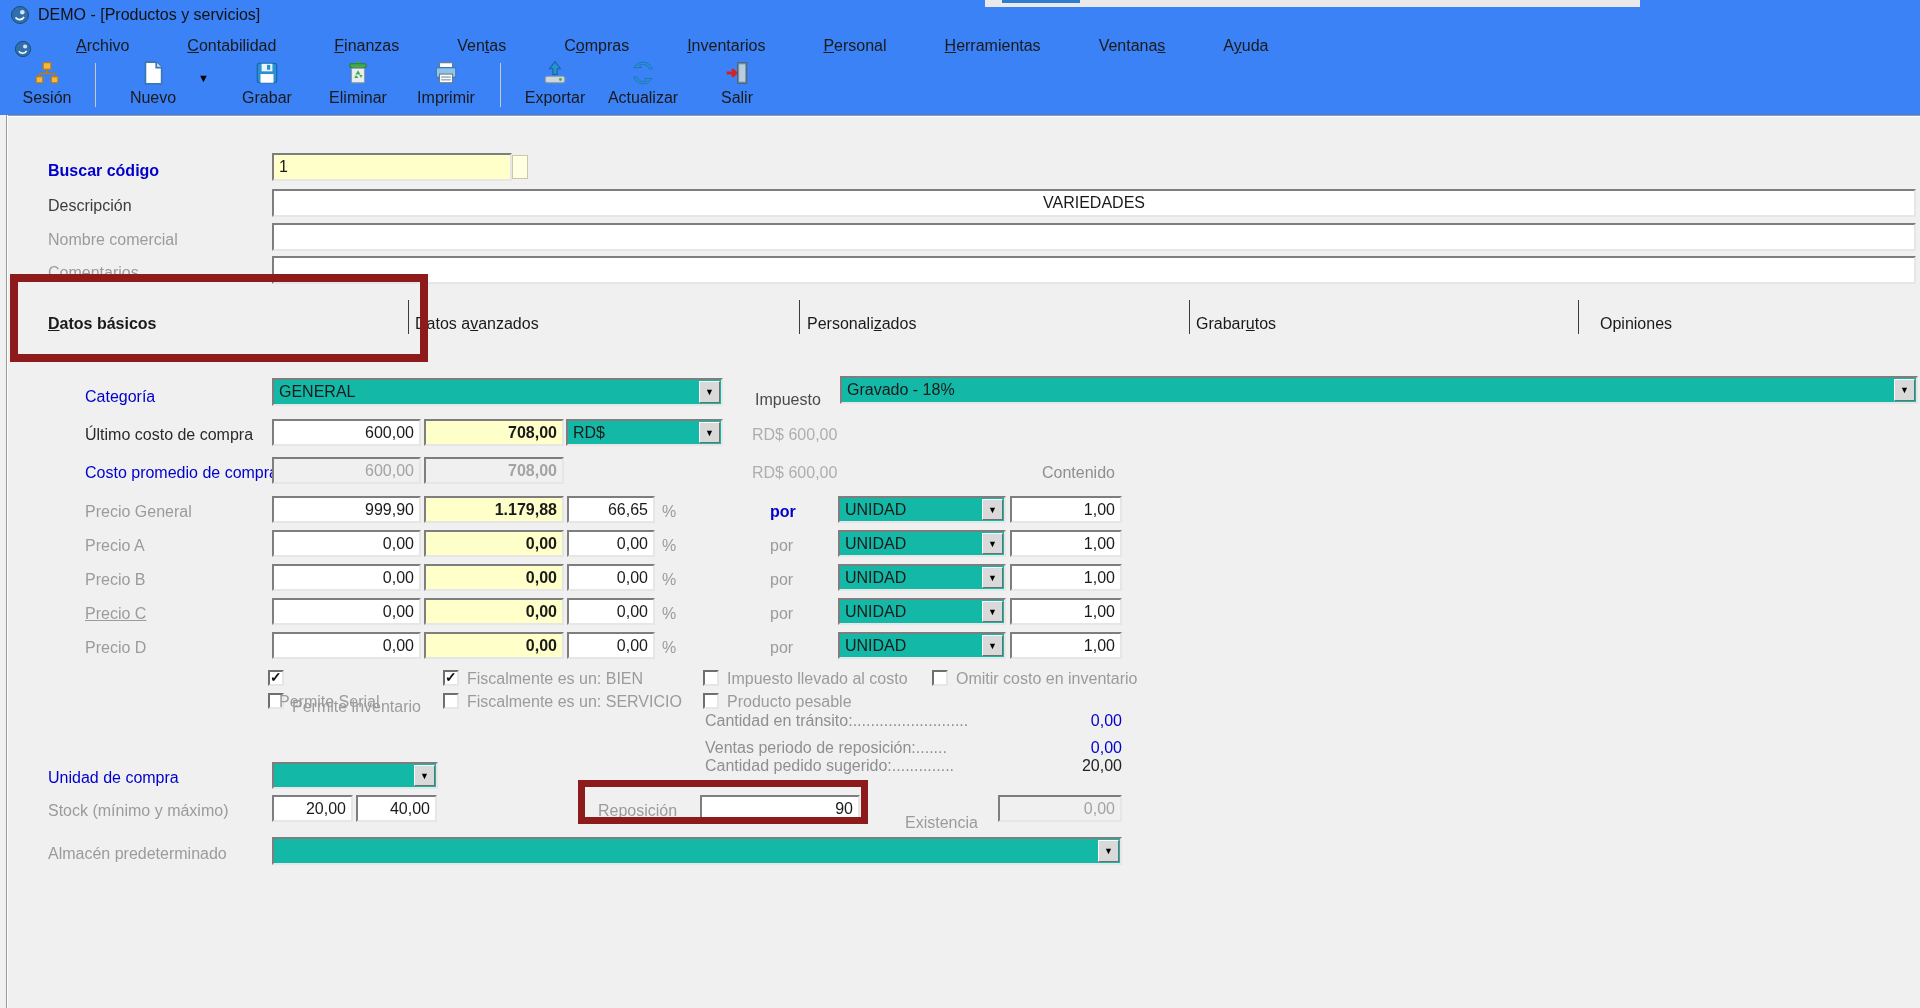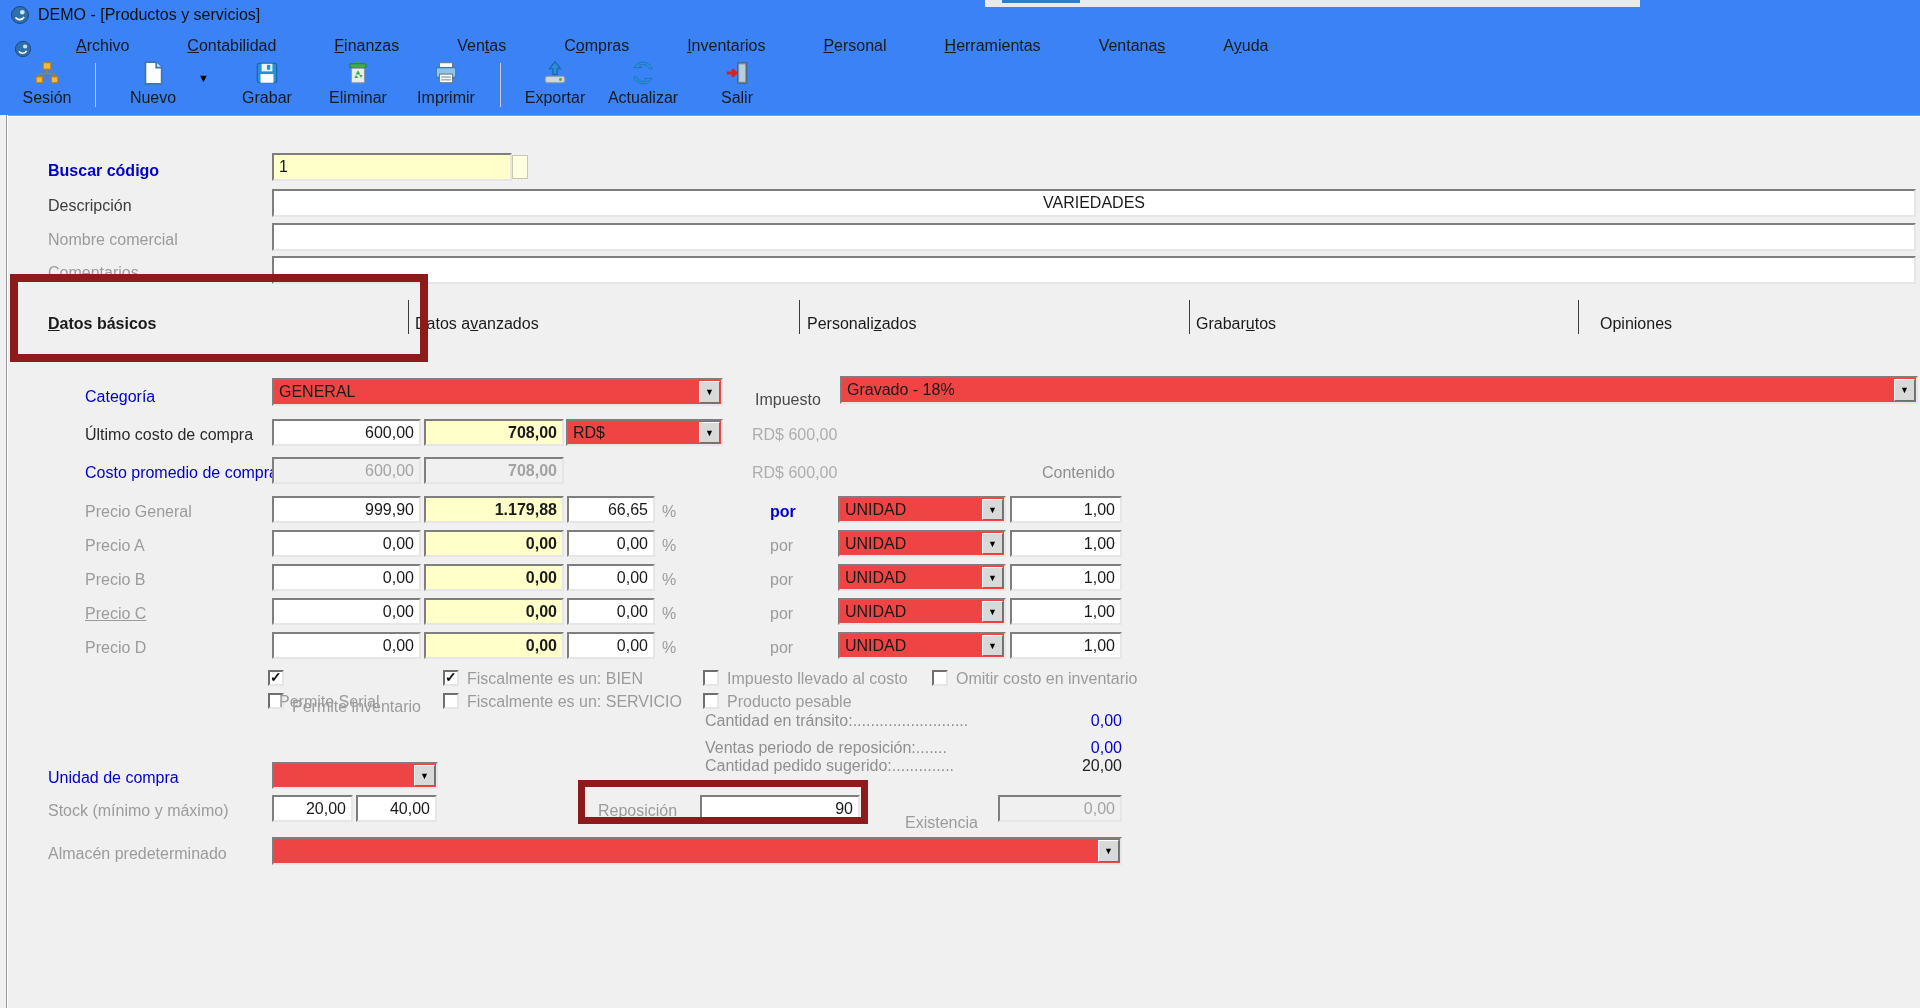--- a/index.html
+++ b/index.html
@@ -14,21 +14,21 @@
   .lbl-bold { font-weight:bold; }
   .lbl-gray { font-size:16px; color:#9b9b9b; white-space:nowrap; }
   .lbl-ref { font-size:16px; color:#aeaeae; white-space:nowrap; }
   
   .inp { position:absolute; height:28px; background:#ffffff; border:2px solid;
          border-color:#7e7e7e #e6e6e6 #e6e6e6 #7e7e7e; font-family:"Liberation Sans",sans-serif;
          font-size:16px; color:#1a1a1a; padding:0 5px; outline:none; }
   .num { text-align:right; }
   .yellow { background:#ffffc9; font-weight:bold; }
   .dis { background:#f0f0f0; color:#a3a3a3; }
-  .combo { position:absolute; height:28px; background:#ef4444; border:2px solid;
+  .combo { position:absolute; height:28px; background:#14b8a6; border:2px solid;
            border-color:#7e7e7e #e6e6e6 #e6e6e6 #7e7e7e; font-size:16px; color:#1a1a1a; }
   .combo .val { position:absolute; left:5px; top:3px; white-space:nowrap; overflow:hidden; }
   .arrow-btn { position:absolute; top:1px; right:1px; bottom:1px; width:21px; background:#d9d9d9;
                border:1px solid; border-color:#ffffff #6f6f6f #6f6f6f #ffffff;
                display:flex; align-items:center; justify-content:center; font-size:9px; color:#000; }
   
   .menu-item { font-size:16px; color:#1a1a1a; padding:3px 2px; white-space:nowrap; }
   .tbtn { position:absolute; top:60px; display:flex; flex-direction:column; align-items:center;
           gap:3px; font-size:16px; color:#1a1a1a; }
   .tsep { position:absolute; top:63px; width:1px; height:44px; background:#c9c9c9; }

